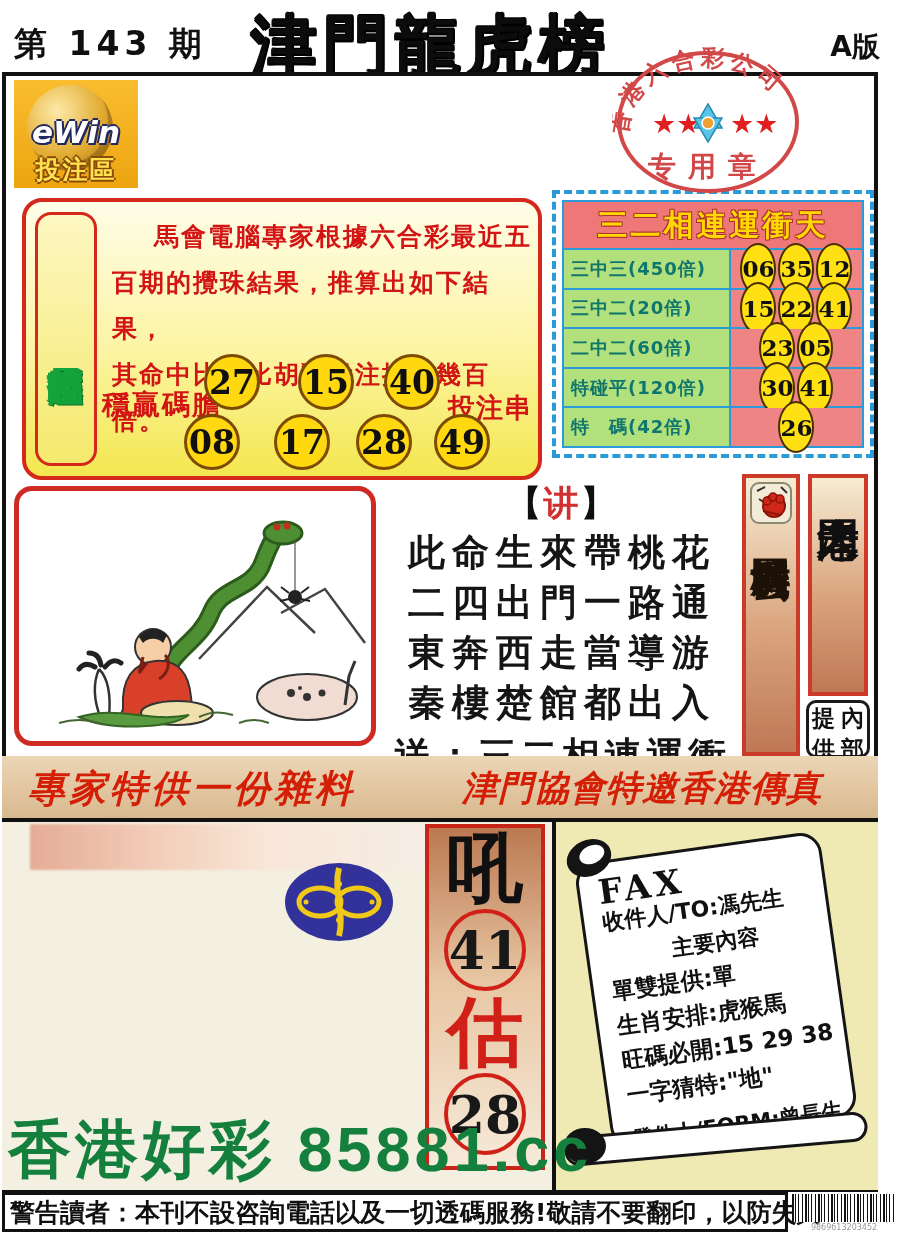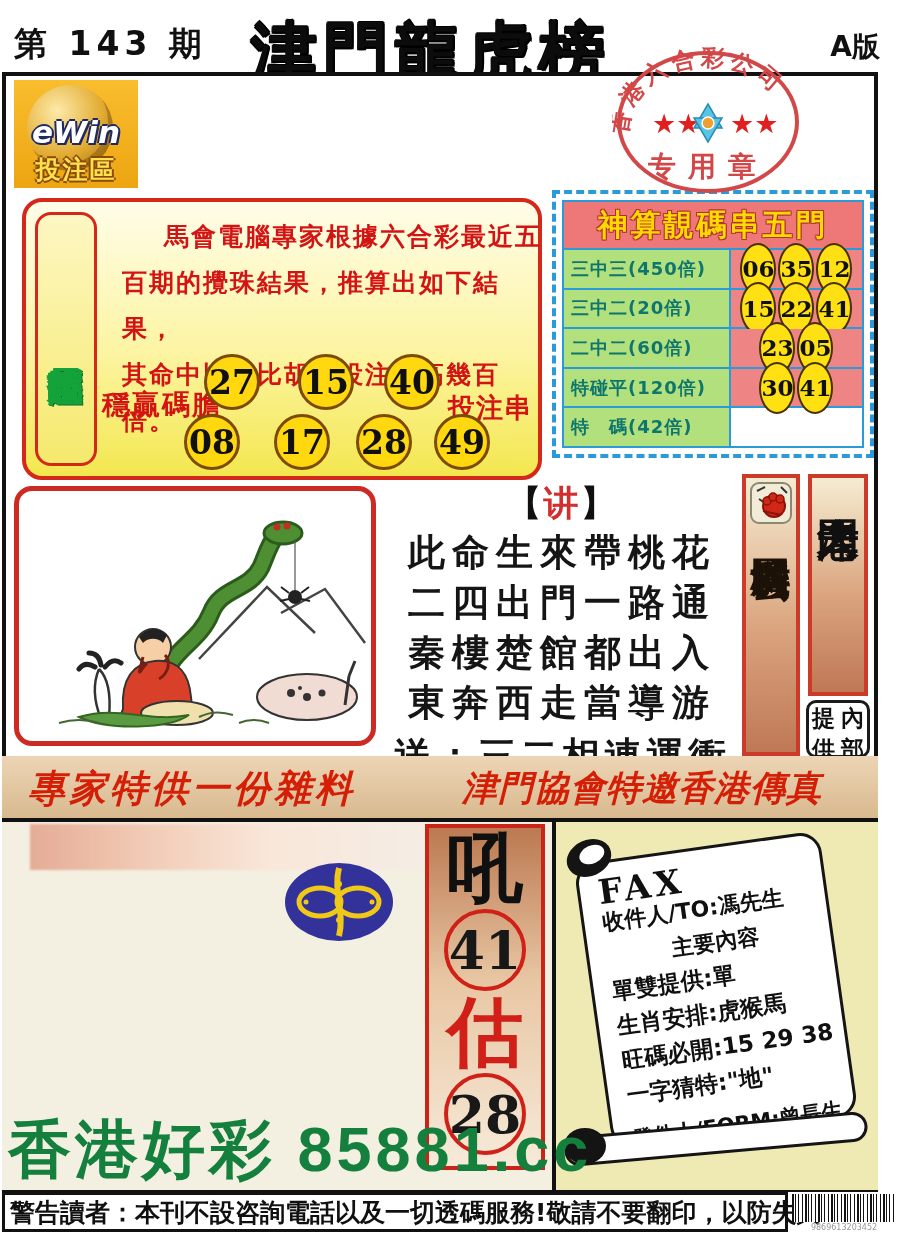--- a/index.html
+++ b/index.html
@@ -1,20 +1,20 @@
 <!DOCTYPE html>
 <html><head>
 <meta charset="utf-8">
 <style>
   html,body{margin:0;padding:0;background:#fff;}
   .page{position:relative;width:900px;height:1234px;background:#fff;overflow:hidden;
         font-family:"DejaVu Sans",sans-serif;}
   
   .issue{position:absolute;left:14px;top:22px;font-size:33px;font-weight:700;color:#101010;letter-spacing:5px;}
-  .main-title{position:absolute;left:150px;width:560px;top:8px;text-align:center;font-size:66px;font-weight:900;
+  .main-title{position:absolute;left:150px;width:560px;top:1px;text-align:center;font-size:66px;font-weight:900;
         font-family:"DejaVu Serif",serif;color:#0c0c0c;letter-spacing:6px;
         text-shadow:2px 0 #000,0 2px #000,2px 2px #000,1px -1px #000;}
   .edition{position:absolute;right:20px;top:28px;font-size:28px;font-weight:900;color:#101010;}
   
   .main-box{position:absolute;left:2px;top:72px;width:876px;height:1120px;border:4px solid #111;
         background:#fff;box-sizing:border-box;z-index:1;}
   
   .stamp{position:absolute;left:612px;top:44px;width:192px;height:154px;z-index:6;}
   
   .ewin{position:absolute;left:14px;top:80px;width:124px;height:108px;z-index:3;
@@ -30,21 +30,21 @@
         text-shadow:-2px 0 #8a4a08,2px 0 #8a4a08,0 -2px #8a4a08,0 2px #8a4a08;}
   
   .strategy{position:absolute;left:22px;top:198px;width:520px;height:282px;border:4px solid #d4291a;
         border-radius:20px;background:linear-gradient(180deg,#fffde8,#fcf4a2 55%,#f3e74f);
         box-sizing:border-box;z-index:2;}
   .side-label{position:absolute;left:9px;top:10px;width:62px;height:254px;border:3px solid #d4291a;
         border-radius:16px;background:linear-gradient(180deg,#fdf7c2,#f5e96d);box-sizing:border-box;
         writing-mode:vertical-rl;text-orientation:upright;text-align:center;
         font-size:36px;line-height:56px;font-weight:900;color:#14a23b;
         text-shadow:1px 1px 0 #0c6e26;font-family:"DejaVu Serif",serif;}
-  .para{position:absolute;left:96px;top:12px;width:424px;font-size:25px;font-weight:900;color:#d31414;
+  .para{position:absolute;left:86px;top:12px;width:424px;font-size:25px;font-weight:900;color:#d31414;
         line-height:46px;letter-spacing:2px;}
   .para .l1{padding-left:42px;}
   .s-lab1{position:absolute;left:76px;top:184px;font-size:28px;font-weight:900;color:#d31414;letter-spacing:2px;}
   .s-lab2{position:absolute;left:422px;top:188px;font-size:27px;font-weight:900;color:#d31414;letter-spacing:1px;}
   .ball-lg{position:absolute;width:56px;height:56px;border-radius:50%;background:#ffd80f;border:3px solid #7c4a05;
         color:#101010;font-size:33px;font-weight:900;display:flex;align-items:center;justify-content:center;
         box-sizing:border-box;font-family:"DejaVu Serif",serif;}
   
   .combo{position:absolute;left:552px;top:190px;width:322px;height:268px;border:4px dashed #2a9ad8;
         background:#fff;box-sizing:border-box;padding:6px;z-index:2;}
@@ -183,21 +183,21 @@
     <span class="ball-lg" style="left:358px;top:152px">40</span>
     <div class="s-lab2">投注串射</div>
     <span class="ball-lg" style="left:158px;top:212px">08</span>
     <span class="ball-lg" style="left:248px;top:212px">17</span>
     <span class="ball-lg" style="left:330px;top:212px">28</span>
     <span class="ball-lg" style="left:408px;top:212px">49</span>
   </div>
 
   <div class="combo">
     <div class="combo-inner">
-      <div class="combo-head">神算靚碼串五門</div>
+      <div class="combo-head">三二相連運衝天</div>
       <div class="combo-row">
         <div class="combo-label">三中三(450倍)</div>
         <div class="combo-balls">
           <span class="ball-sm">06</span>
           <span class="ball-sm">35</span>
           <span class="ball-sm">12</span>
         </div>
       </div>
       <div class="combo-row">
         <div class="combo-label">三中二(20倍)</div>
@@ -216,20 +216,23 @@
       </div>
       <div class="combo-row">
         <div class="combo-label">特碰平(120倍)</div>
         <div class="combo-balls">
           <span class="ball-sm">30</span>
           <span class="ball-sm">41</span>
         </div>
       </div>
       <div class="combo-row">
         <div class="combo-label">特　碼(42倍)</div>
+        <div class="combo-balls">
+          <span class="ball-sm">26</span>
+        </div>
       </div>
     </div>
   </div>
 
   <div class="cartoon">
     <svg width="352" height="250" viewBox="0 0 352 250">
       <path d="M180,168 L248,96 L296,142" fill="none" stroke="#444" stroke-width="2.5"></path>
       <path d="M262,122 L306,98 L346,152" fill="none" stroke="#444" stroke-width="2.5"></path>
       <ellipse cx="288" cy="206" rx="50" ry="23" fill="#f1dcd3" stroke="#333" stroke-width="2"></ellipse>
       <circle cx="272" cy="202" r="4" fill="#333"></circle>
@@ -257,22 +260,22 @@
       <ellipse cx="158" cy="222" rx="36" ry="12" fill="#f0e0ae" stroke="#333" stroke-width="2"></ellipse>
       <path d="M60,226 C100,214 130,232 170,224 C150,238 90,240 60,226 Z" fill="#5a9a40" stroke="#336622" stroke-width="2"></path>
       <path d="M40,232 q20,-6 40,0 M180,226 q16,-8 34,-2 M220,232 q14,-6 30,0" fill="none" stroke="#446633" stroke-width="2"></path>
     </svg>
   </div>
 
   <div class="poem">
     <div class="poem-title"><span>【</span><span class="red">讲</span><span>】</span></div>
     <div class="poem-line">此命生來帶桃花</div>
     <div class="poem-line">二四出門一路通</div>
+    <div class="poem-line">東奔西走當導游</div>
     <div class="poem-line">秦樓楚館都出入</div>
-    <div class="poem-line">東奔西走當導游</div>
     <div class="poem-gift">送：三二相連運衝天</div>
   </div>
 
   <div class="vbanner vb-mystery">
     <svg class="micon" width="44" height="44" viewBox="0 0 44 44">
       <rect x="2" y="2" width="40" height="40" rx="8" fill="#f2ecd6" stroke="#8a8a74" stroke-width="2"></rect>
       <path d="M8,10 l8,-4 M10,18 l6,4 M32,6 l6,6" stroke="#333" stroke-width="2" fill="none"></path>
       <circle cx="25" cy="25" r="11" fill="#d02818" stroke="#8a1408" stroke-width="2"></circle>
       <circle cx="18" cy="20" r="4" fill="#d02818" stroke="#8a1408" stroke-width="1.5"></circle>
       <circle cx="24" cy="16" r="4" fill="#d02818" stroke="#8a1408" stroke-width="1.5"></circle>

